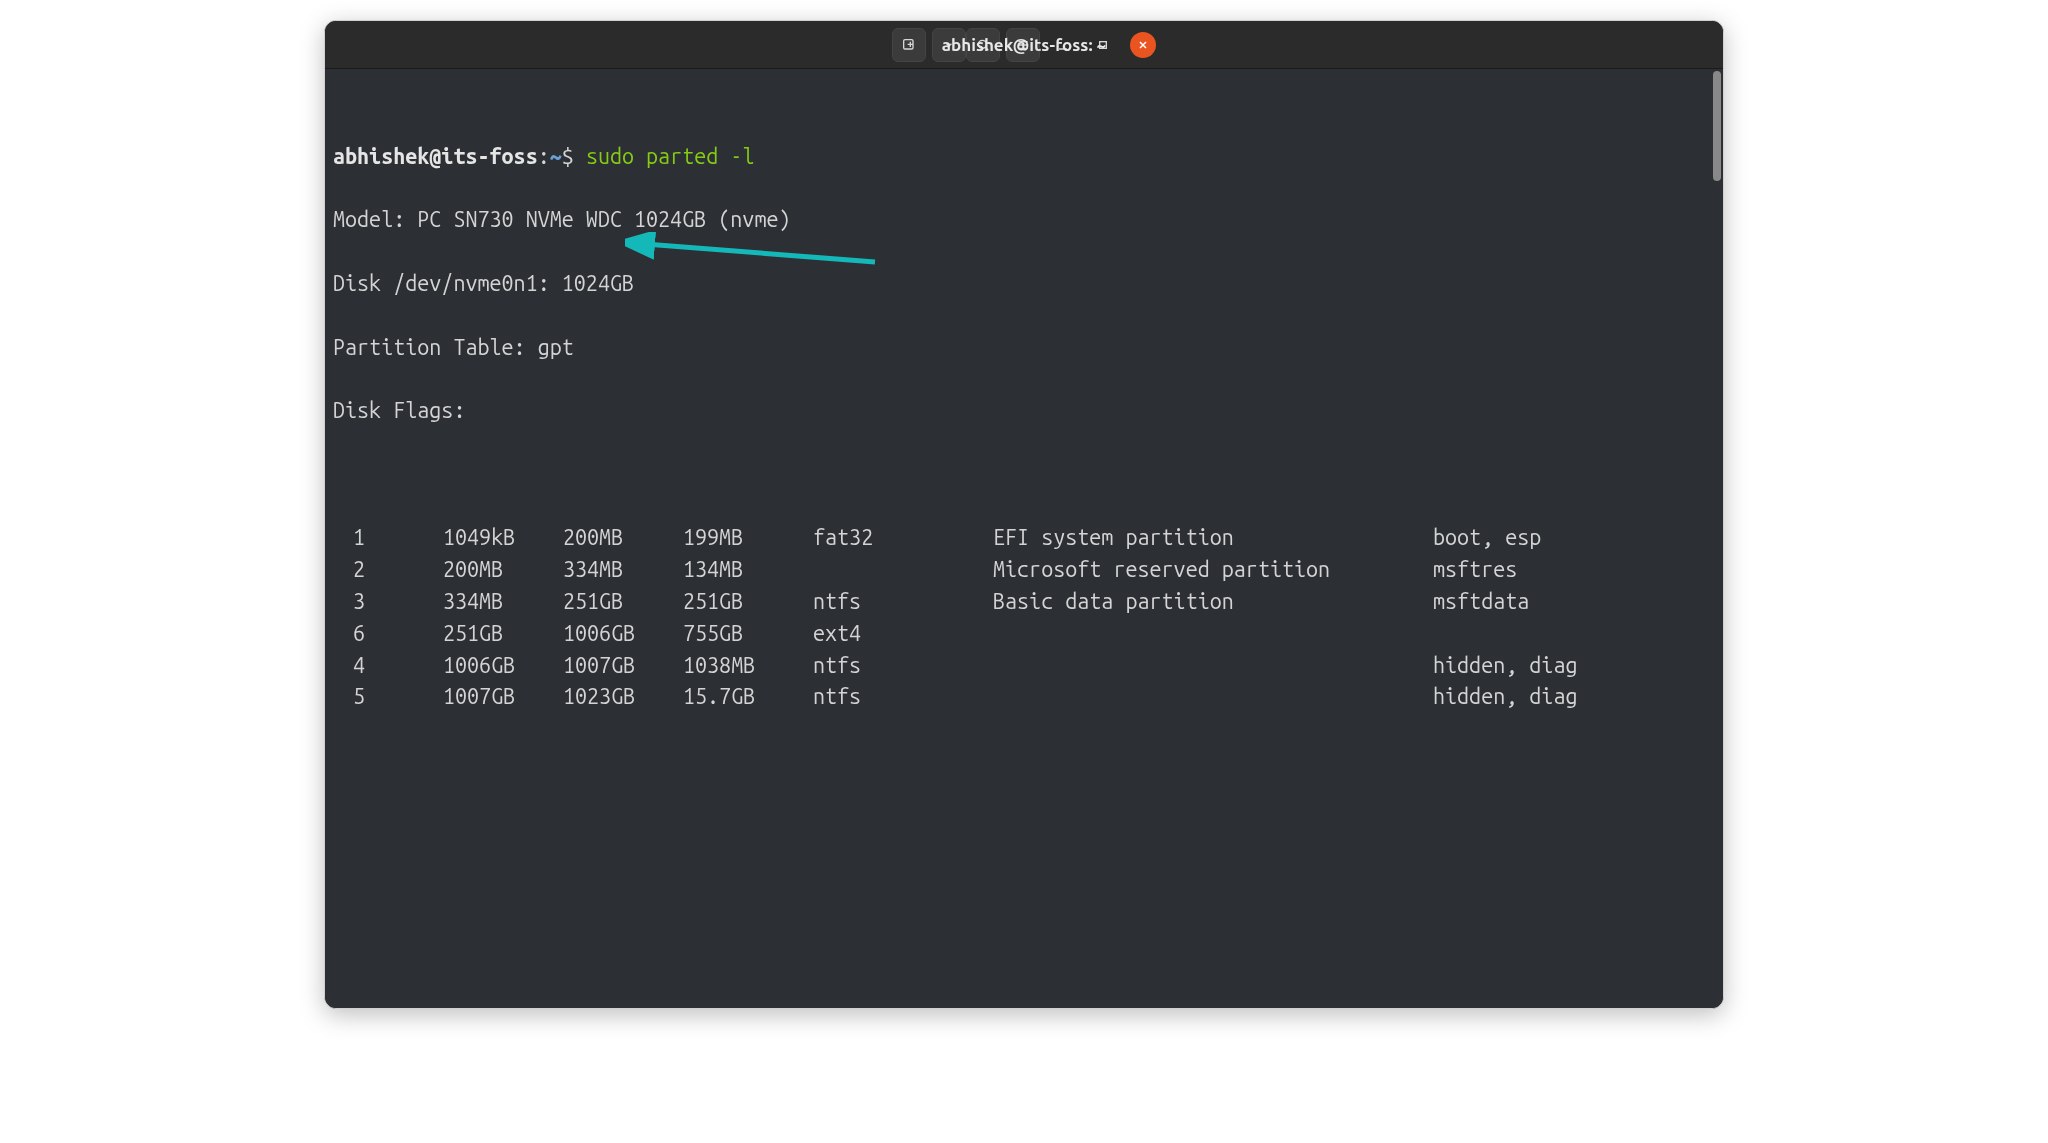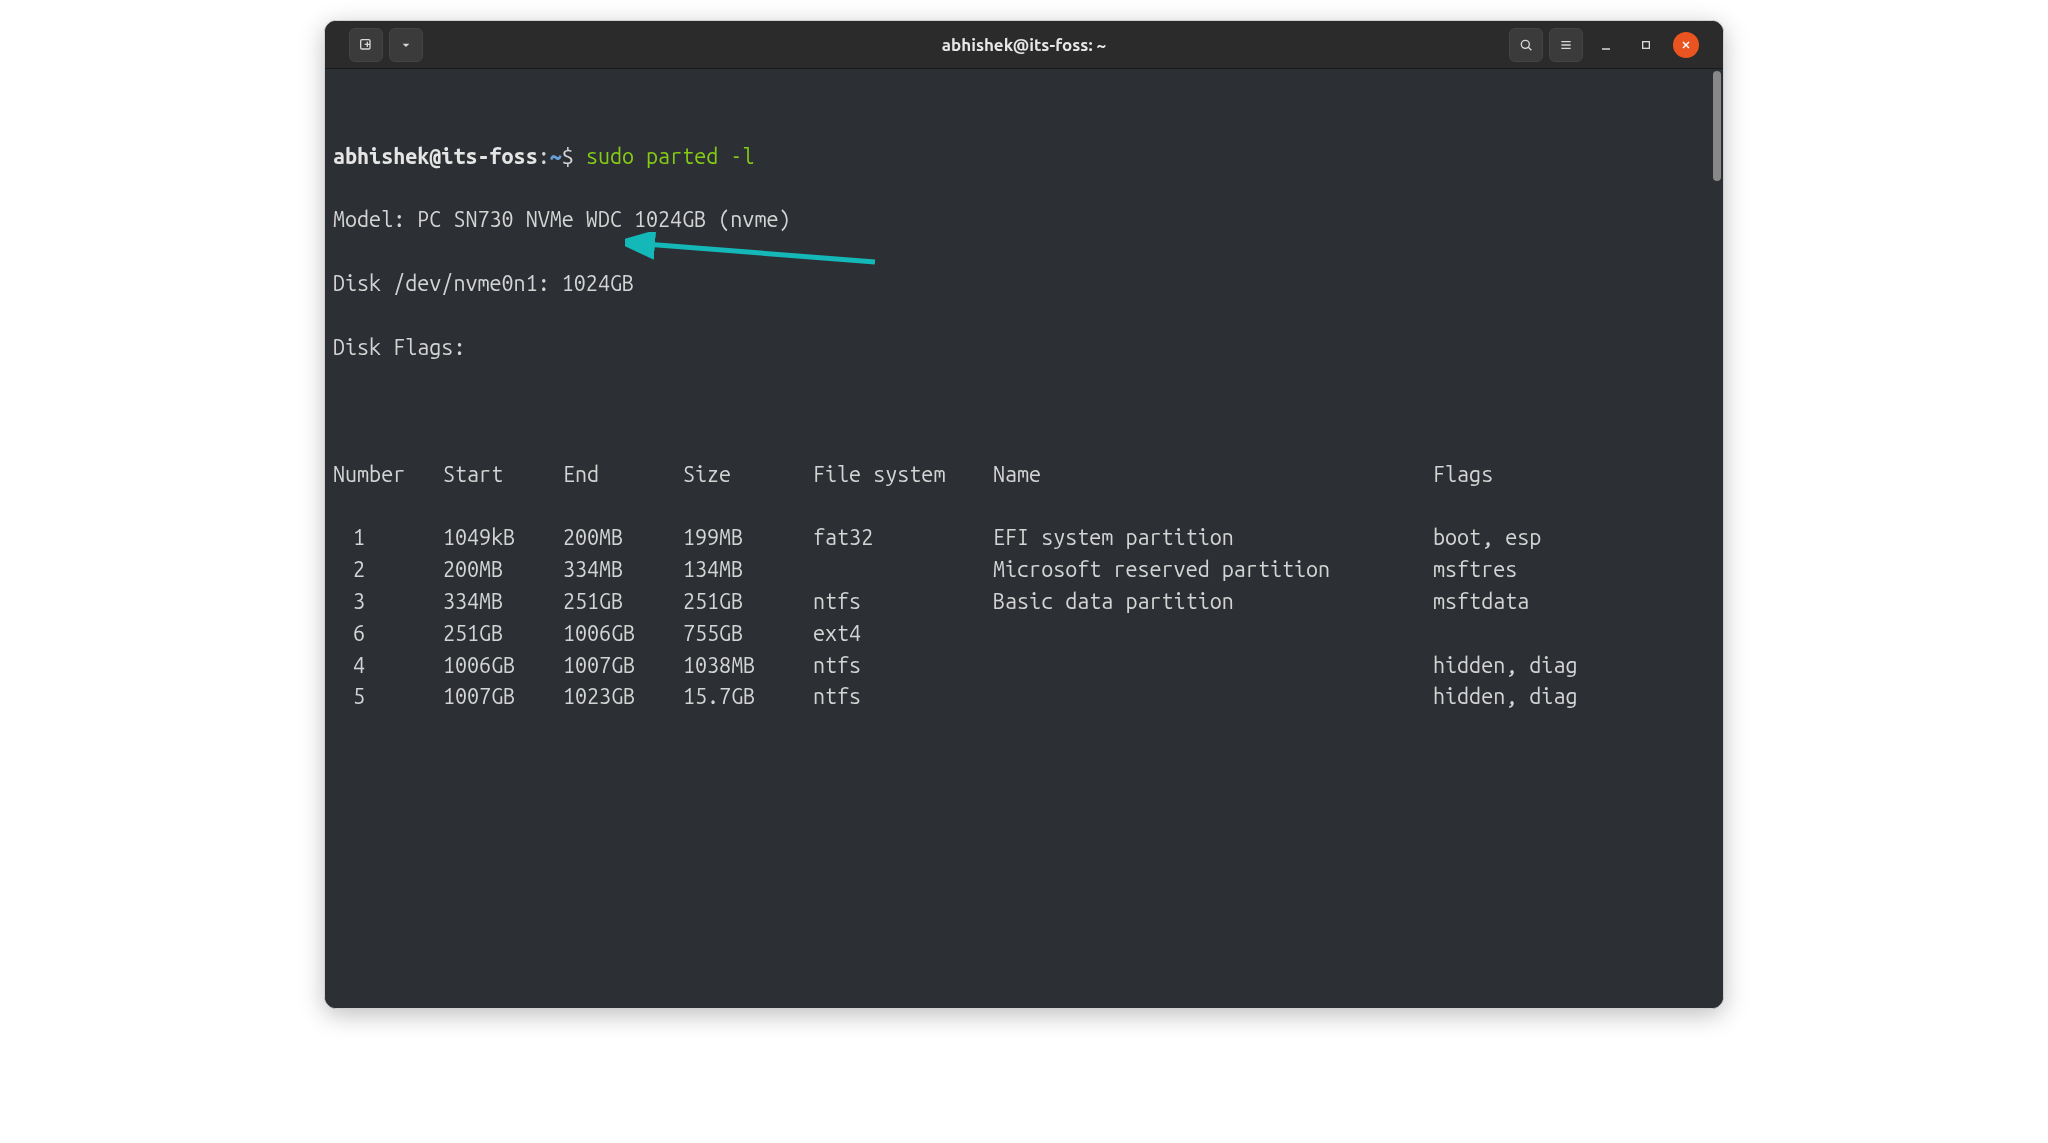--- a/index.html
+++ b/index.html
@@ -18,21 +18,21 @@
       border-radius: 12px;
       overflow: hidden;
       box-shadow: 0 6px 24px rgba(0,0,0,0.25);
       border: 1px solid #d0d0d0;
     }
     .titlebar {
       height: 48px;
       background: #2b2b2b;
       display: flex;
       align-items: center;
-      justify-content: space-between;
+      justify-content: center;
       padding: 0 24px;
       border-bottom: 1px solid #1a1a1a;
     }
     .titlebar-left { display: flex; gap: 6px; }
     .titlebar-right { display: flex; align-items: center; gap: 6px; }
     .titlebar-center {
       color: #e8e8e8;
       font-family: 'Ubuntu', sans-serif;
       font-size: 17px;
       font-weight: 600;
@@ -147,23 +147,23 @@
           </svg>
       </div>
     </div>
   </div>
 
   <div class="terminal">
     <div class="scrollbar"></div>
 <span class="line"><span class="prompt-host">abhishek@its-foss</span><span class="prompt-sep">:</span><span class="prompt-path">~</span><span class="prompt-dollar">$</span> <span class="cmd">sudo parted -l</span></span>
 <span class="line">Model: PC SN730 NVMe WDC 1024GB (nvme)</span>
 <span class="line">Disk /dev/nvme0n1: 1024GB</span>
+<span class="line">Partition Table: gpt</span>
 <span class="line">Disk Flags:</span>
 <span class="line"> </span>
-<span class="line tbl-row"><span style="width:110px">Number</span><span style="width:120px">Start</span><span style="width:120px">End</span><span style="width:130px">Size</span><span style="width:180px">File system</span><span style="width:440px">Name</span><span>Flags</span></span>
 <div id="tbody"><span class="line tbl-row"><span style="width:20px"> </span><span style="width:90px">1</span><span style="width:120px">1049kB</span><span style="width:120px">200MB</span><span style="width:130px">199MB</span><span style="width:180px">fat32</span><span style="width:440px">EFI system partition</span><span>boot, esp</span></span><span class="line tbl-row"><span style="width:20px"> </span><span style="width:90px">2</span><span style="width:120px">200MB</span><span style="width:120px">334MB</span><span style="width:130px">134MB</span><span style="width:180px"></span><span style="width:440px">Microsoft reserved partition</span><span>msftres</span></span><span class="line tbl-row"><span style="width:20px"> </span><span style="width:90px">3</span><span style="width:120px">334MB</span><span style="width:120px">251GB</span><span style="width:130px">251GB</span><span style="width:180px">ntfs</span><span style="width:440px">Basic data partition</span><span>msftdata</span></span><span class="line tbl-row"><span style="width:20px"> </span><span style="width:90px">6</span><span style="width:120px">251GB</span><span style="width:120px">1006GB</span><span style="width:130px">755GB</span><span style="width:180px">ext4</span><span style="width:440px"></span><span></span></span><span class="line tbl-row"><span style="width:20px"> </span><span style="width:90px">4</span><span style="width:120px">1006GB</span><span style="width:120px">1007GB</span><span style="width:130px">1038MB</span><span style="width:180px">ntfs</span><span style="width:440px"></span><span>hidden, diag</span></span><span class="line tbl-row"><span style="width:20px"> </span><span style="width:90px">5</span><span style="width:120px">1007GB</span><span style="width:120px">1023GB</span><span style="width:130px">15.7GB</span><span style="width:180px">ntfs</span><span style="width:440px"></span><span>hidden, diag</span></span></div>
 <span class="line"> </span>
 <span class="line"> </span>
 
     <svg class="arrow" style="left:300px; top:163px;" width="260" height="40">
       <defs>
         <marker id="ah" markerWidth="10" markerHeight="10" refX="2" refY="3" orient="auto">
           <path d="M0,0 L0,6 L8,3 z" fill="#14b8b8"></path>
         </marker>
       </defs>

